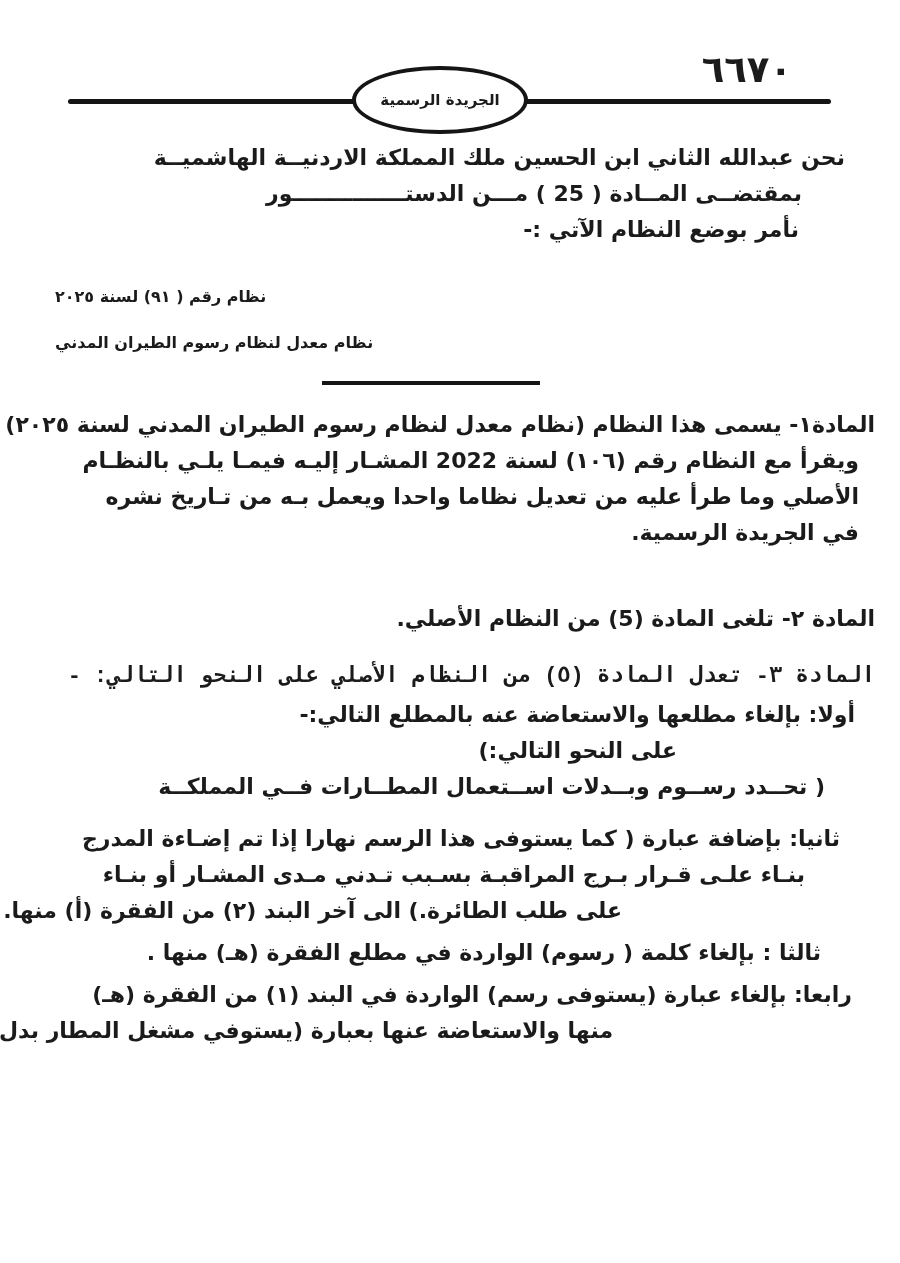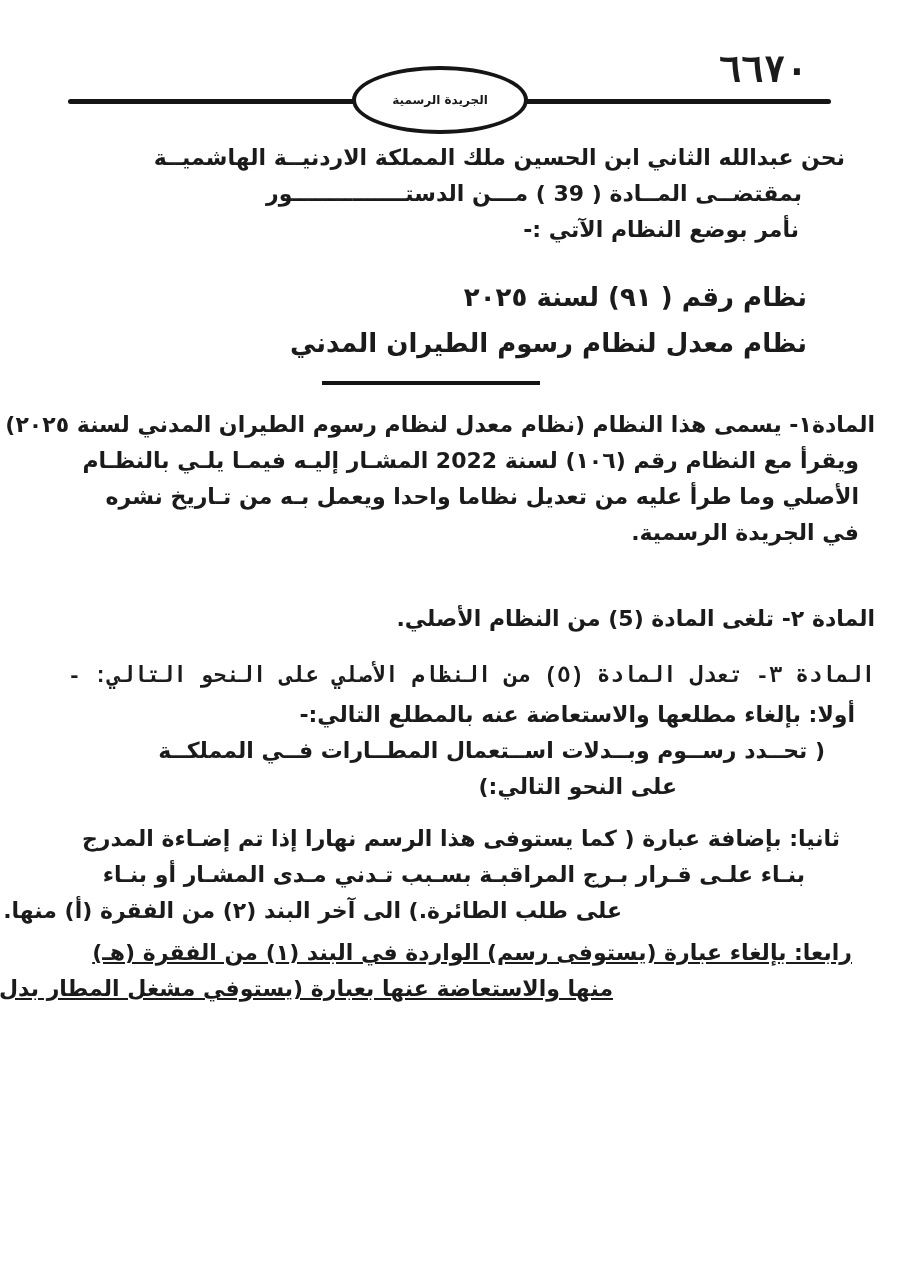--- a/index.html
+++ b/index.html
@@ -8,82 +8,81 @@
     width:900px;height:1263px;
     background:#ffffff;
     font-family:"DejaVu Sans", sans-serif;
     font-weight:700;
     color:#1b1b1b;
     overflow:hidden;
     margin:0 auto;
   }
   .page-number{
     position:absolute;
-    top:48px;right:92px;
+    top:48px;right:108px;
     font-size:37px;
     letter-spacing:3px;
     direction:ltr;
-    font-family:Liberation Mono, monospace;
   }
   .header-line{
     position:absolute;
     top:99px;left:68px;right:69px;
     height:5px;background:#151515;
     border-radius:3px;
   }
   .gazette-oval{
     position:absolute;
     top:66px;left:352px;
     width:176px;height:68px;
     background:#ffffff;
     border:4px solid #151515;
     border-radius:50%;
     display:flex;align-items:center;justify-content:center;
     box-sizing:border-box;
     z-index:2;
   }
-  .gazette-oval span{font-size:12px;direction:rtl;text-align:right;}
+  .gazette-oval span{font-size:15px;direction:rtl;text-align:right;}
   .content{
     position:absolute;
     top:140px;right:93px;left:55px;
     direction:rtl;
     text-align:right;
     font-size:22px;
   }
   .ln{line-height:36px;white-space:nowrap;}
-  .title-block{margin-top:26px;text-align:right;font-size:26px;}
+  .title-block{margin-top:26px;text-align:left;font-size:16px;}
   .title-block .ln{line-height:46px;}
   .divider{width:218px;height:4px;background:#151515;margin:15px auto 0;}
   .art1{margin-top:22px;}
   .art2{margin-top:50px;}
   .art3{margin-top:22px;font-family:Liberation Mono, monospace;}
   .c1{margin-top:2px;}
   .c2{margin-top:16px;}
   .c3{margin-top:6px;}
-  .c4{margin-top:6px;text-decoration:underline;}
+  .c4{margin-top:6px;}
   .c5{margin-top:16px;}
 </style>
 </head>
 <body>
 
 <div class="page">
 
   <div class="page-number">٦٦٧٠</div>
 
   <div class="header-line"></div>
 
   <div class="gazette-oval">
     <span>الجريدة الرسمية</span>
   </div>
 
   <div class="content">
 
     <div class="preamble">
       <div class="ln" style="margin-right:-38px">نحن عبدالله الثاني ابن الحسين ملك المملكة الاردنيــة الهاشميــة</div>
-      <div class="ln" style="margin-right:5px">بمقتضــى المــادة ( 39 ) مـــن الدستـــــــــــــــور</div>
+      <div class="ln" style="margin-right:5px">بمقتضــى المــادة ( 25 ) مـــن الدستـــــــــــــــور</div>
       <div class="ln" style="margin-right:8px">نأمر بوضع النظام الآتي :-</div>
     </div>
 
     <div class="title-block">
       <div class="ln">نظام رقم ( ٩١) لسنة ٢٠٢٥</div>
       <div class="ln">نظام معدل لنظام رسوم الطيران المدني</div>
       <div class="divider"></div>
     </div>
 
     <div class="art1">
@@ -96,30 +95,33 @@
     <div class="art2">
       <div class="ln" style="margin-right:-68px">المادة ٢- تلغى المادة (5) من النظام الأصلي.</div>
     </div>
 
     <div class="art3">
       <div class="ln" style="margin-right:-68px">المادة ٣- تعدل المادة (٥) من النظام الأصلي على النحو التالي: -</div>
     </div>
 
     <div class="c1">
       <div class="ln" style="margin-right:-48px">أولا: بإلغاء مطلعها والاستعاضة عنه بالمطلع التالي:-</div>
+      <div class="ln" style="margin-right:130px">على النحو التالي:)</div>
       <div class="ln" style="margin-right:-18px">( تحــدد رســوم وبــدلات اســتعمال المطــارات فــي المملكــة</div>
-      <div class="ln" style="margin-right:130px">على النحو التالي:)</div>
     </div>
 
     <div class="c2">
       <div class="ln" style="margin-right:-33px">ثانيا: بإضافة عبارة ( كما يستوفى هذا الرسم نهارا إذا تم إضـاءة المدرج</div>
       <div class="ln" style="margin-right:2px">بنـاء علـى قـرار بـرج المراقبـة بسـبب تـدني مـدى المشـار أو بنـاء</div>
       <div class="ln" style="margin-right:185px">على طلب الطائرة.) الى آخر البند (٢) من الفقرة (أ) منها.</div>
     </div>
 
+    <div class="c3">
+      <div class="ln" style="margin-right:-14px">ثالثا : بإلغاء كلمة ( رسوم) الواردة في مطلع الفقرة (هـ) منها .</div>
+    </div>
 
     <div class="c4">
       <div class="ln" style="margin-right:-45px">رابعا: بإلغاء عبارة (يستوفى رسم) الواردة في البند (١) من الفقرة (هـ)</div>
       <div class="ln" style="margin-right:194px">منها والاستعاضة عنها بعبارة (يستوفي مشغل المطار بدل).</div>
     </div>
 
 
   </div>
 </div>
 

